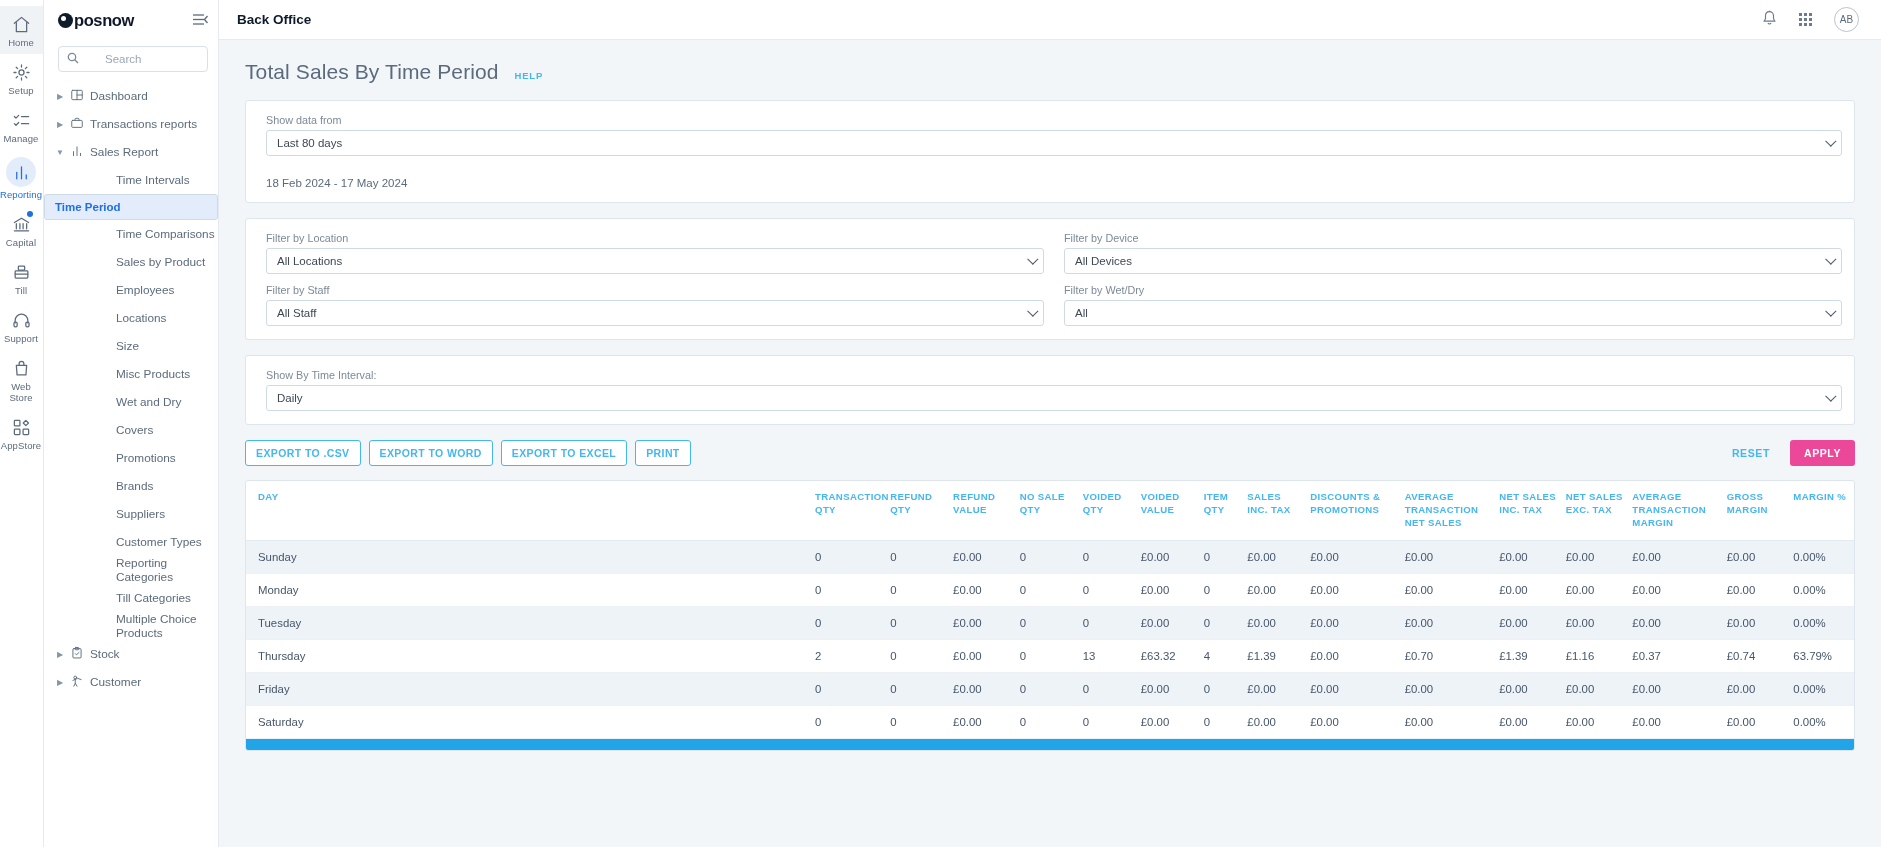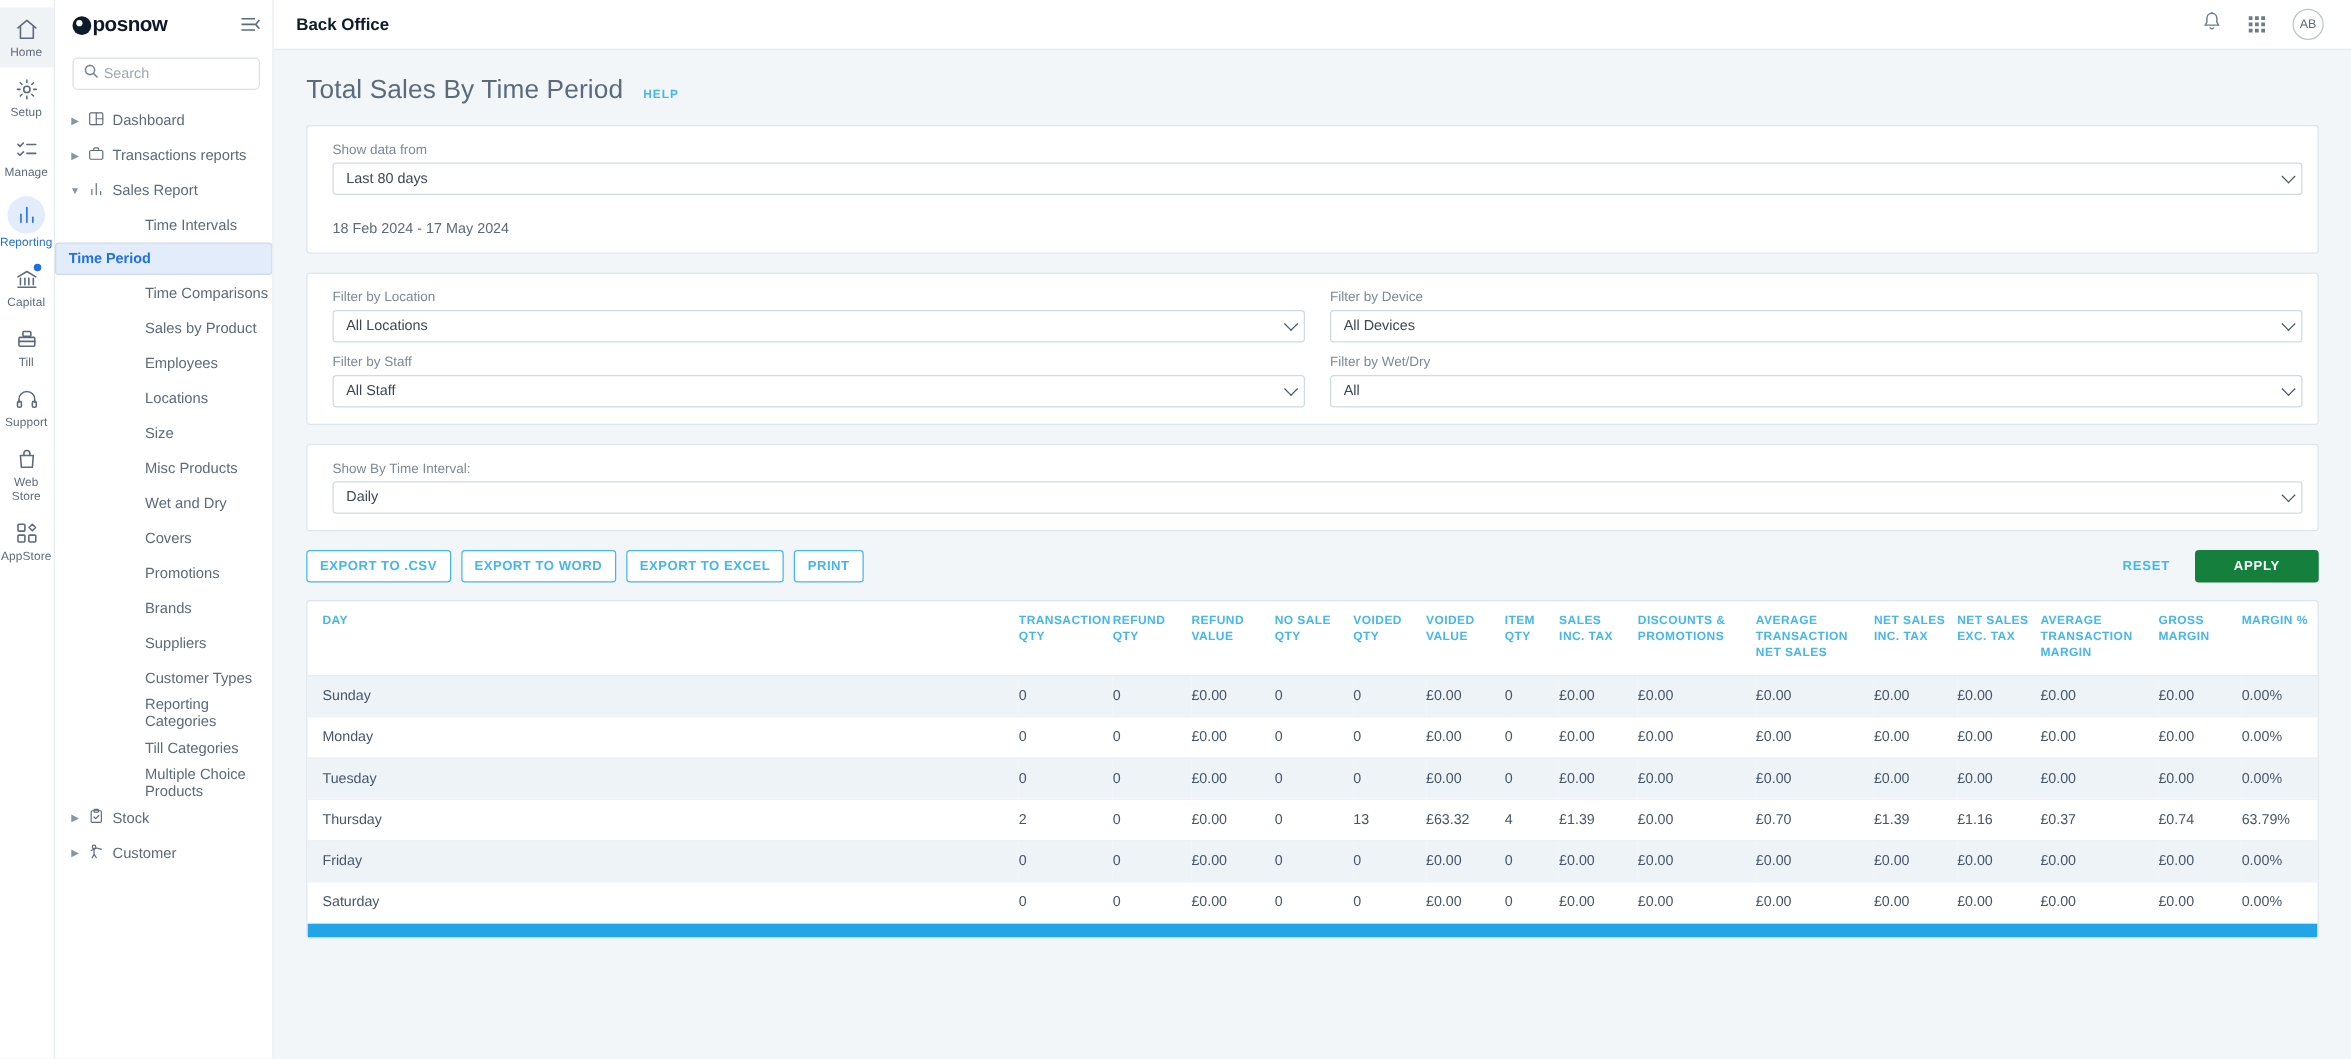--- a/index.html
+++ b/index.html
@@ -50,21 +50,21 @@
     width:15px; height:15px; border-radius:50%; background:#0d1b2a;
     margin-right:1px; position:relative; display:inline-block;
   }
   .logo .mark:after {
     content:""; position:absolute; width:5px; height:5px; border-radius:50%;
     background:#fff; left:3px; top:3px;
   }
   .collapse { color:#5b6b7c; cursor:pointer; font-size:14px; line-height:1; }
   .search-wrap { padding:6px 10px 8px 14px; }
   .search {
-    display:flex; align-items:center; gap:2px;
+    display:flex; align-items:center; gap:24px;
     border:1px solid #d8e0e8; border-radius:4px; height:26px; padding:0 8px;
     background:#fff;
   }
   .search input {
     border:0; outline:0; font-size:11.5px; color:#5b6b7c; width:100%;
     font-family:inherit; background:transparent;
   }
   .search input::placeholder { color:#9aa8b6; }
   .nav { flex:1; overflow:hidden; padding-top:2px; }
   .nav-row {
@@ -132,22 +132,22 @@
     padding:6px 10px; margin-right:8px; cursor:pointer;
     font-family:inherit; font-weight:600;
   }
   .btnrow .sp { flex:1; }
   .linkbtn {
     background:none; border:0; color:#45b7f0; font-size:10.5px;
     letter-spacing:.6px; cursor:pointer; font-family:inherit;
     margin-right:14px; font-weight:600;
   }
   .primary {
-    background:#15803d; color:#fff; border:0; border-radius:3px;
-    font-size:10.5px; letter-spacing:.6px; padding:7px 31px;
+    background:#ec4899; color:#fff; border:0; border-radius:3px;
+    font-size:10.5px; letter-spacing:.6px; padding:7px 14px;
     cursor:pointer; font-family:inherit; font-weight:600;
   }
 
   
   .tblcard {
     background:#fff; border:1px solid #dde6ec; border-radius:3px;
     overflow:hidden;
   }
   table { border-collapse:collapse; width:100%; table-layout:fixed; }
   th {

